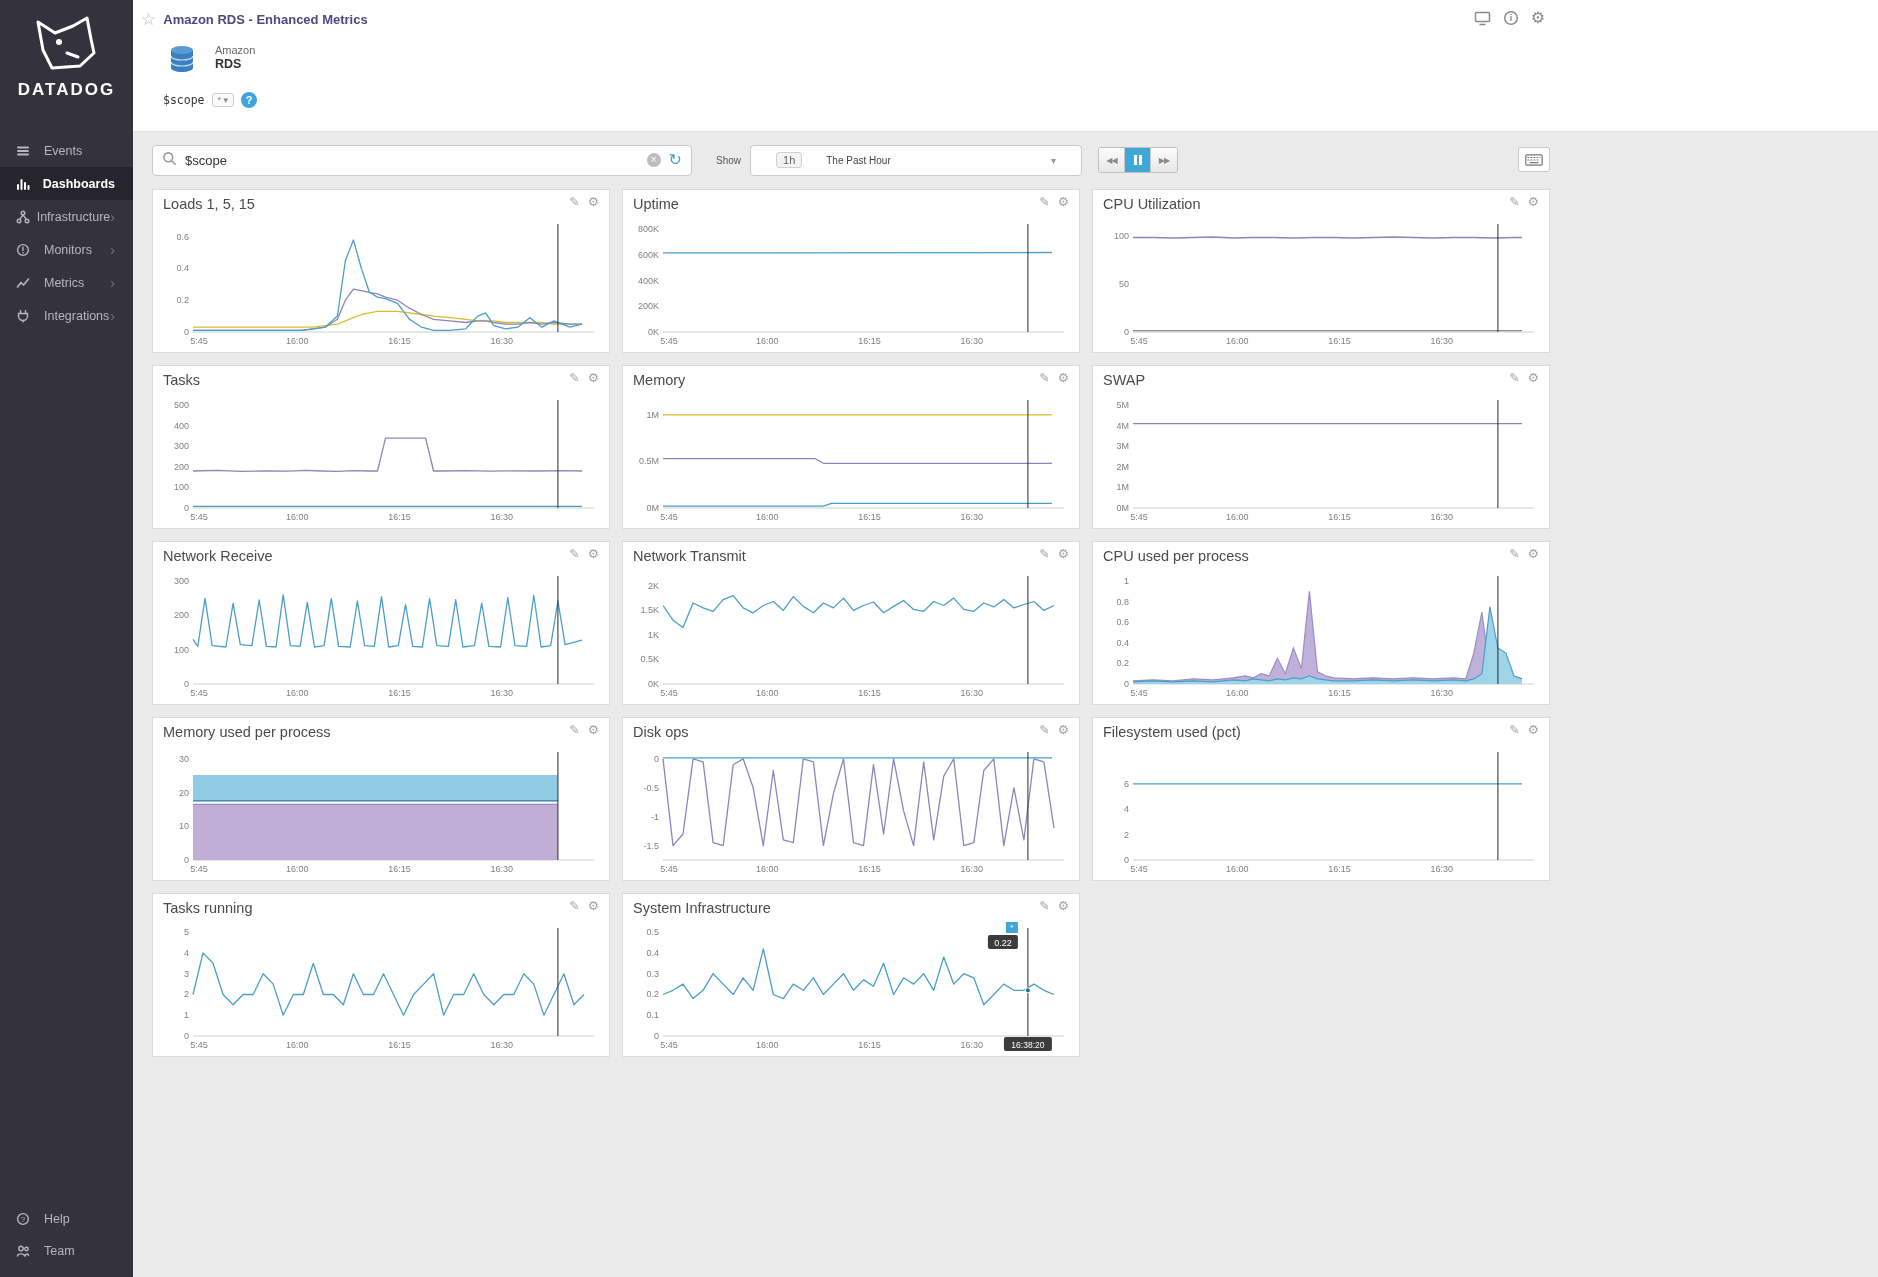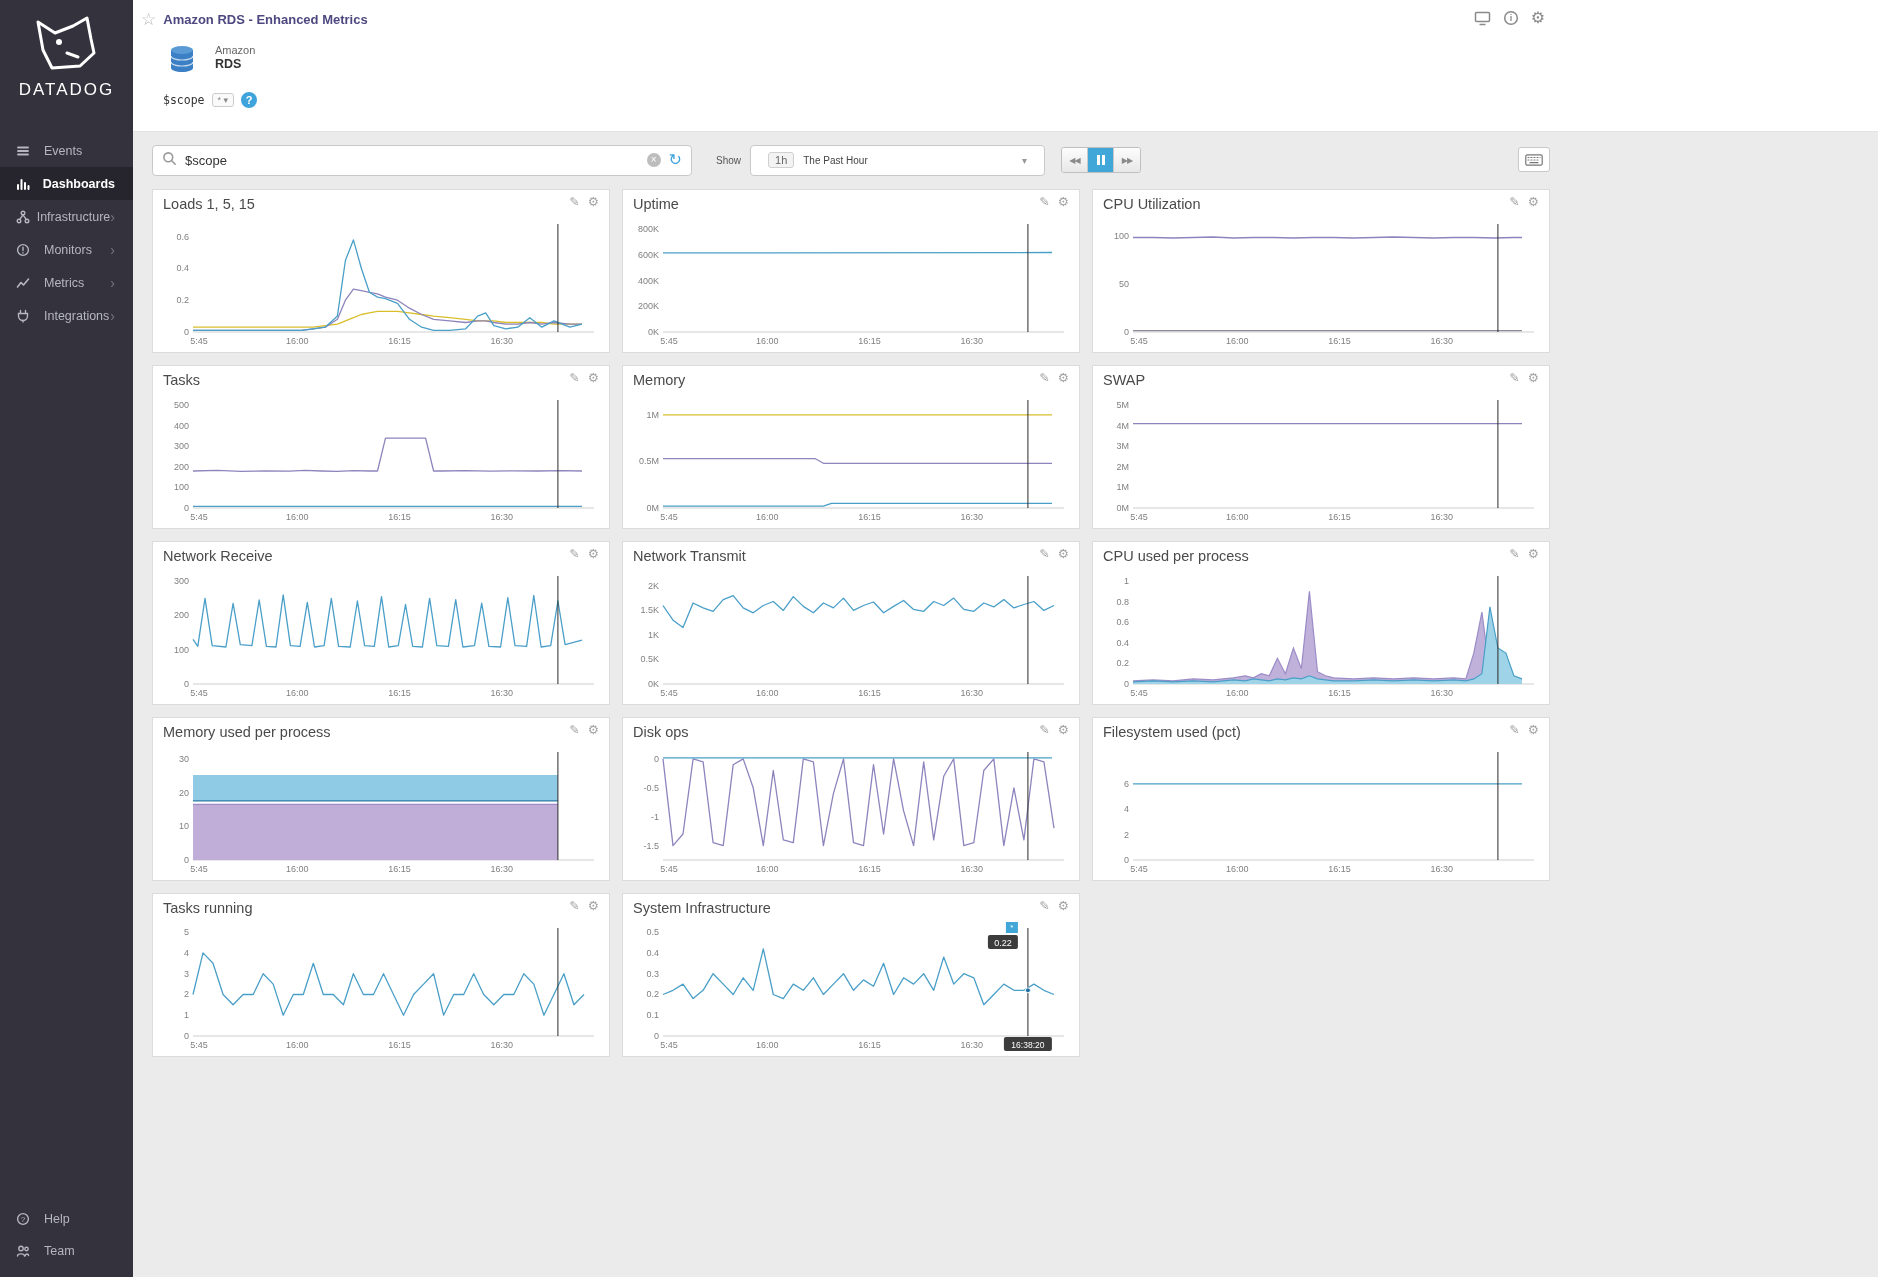--- a/index.html
+++ b/index.html
@@ -2,21 +2,21 @@
 <html><head>
 <meta charset="utf-8">
 <style>
   *{box-sizing:border-box;margin:0;padding:0}
   html,body{width:1878px;height:1277px}
   body{font-family:"Liberation Sans",sans-serif;background:#ebebeb;position:relative;overflow:hidden}
 
   
   .sidebar{position:absolute;left:0;top:0;bottom:0;width:133px;background:#34333d;z-index:5}
   .logo{padding:12px 0 4px;text-align:center;color:#fff}
-  .logo-text{color:#fff;font-weight:normal;font-size:17px;letter-spacing:2px;margin-top:2px}
+  .logo-text{color:#fff;font-weight:bold;font-size:17px;letter-spacing:2px;margin-top:2px}
   .nav{margin-top:30px}
   .nav-item{display:flex;align-items:center;height:33px;padding:0 18px 0 16px;font-size:12.5px;color:#b6b6be;cursor:pointer}
   .nav-item.active{background:#26252d;color:#fff;font-weight:bold}
   .nav-icon{width:22px;margin-right:6px;display:flex;align-items:center;color:#b6b6be}
   .nav-item.active .nav-icon{color:#fff}
   .chev{margin-left:auto;color:#77767f;font-size:14px;line-height:1}
   .sidebar-footer{position:absolute;bottom:10px;left:0;right:0}
   .sidebar-footer .nav-item{height:32px}
 
   
@@ -37,21 +37,21 @@
   .help-bubble{width:16px;height:16px;border-radius:50%;background:#3fa3dc;color:#fff;font-size:11px;font-weight:bold;text-align:center;line-height:16px;cursor:pointer}
 
   
   .content{padding:12px 0 0 19px;width:1430px}
   .toolbar{display:flex;align-items:center;height:32px;margin-bottom:13px;position:relative;width:1398px}
   .searchbox{width:540px;height:31px;background:#fff;border:1px solid #c9c9c9;border-radius:4px;display:flex;align-items:center;padding:0 9px;gap:8px}
   .search-input{flex:1;border:none;outline:none;font-size:13px;color:#333;background:transparent;font-family:"Liberation Sans",sans-serif}
   .clear-icon{width:14px;height:14px;border-radius:50%;background:#bdbdbd;color:#fff;font-size:10px;line-height:14px;text-align:center;cursor:pointer}
   .refresh-icon{color:#3fa3dc;font-size:16px;cursor:pointer;line-height:1}
   .show-label{margin-left:24px;font-size:10px;color:#555;margin-right:9px}
-  .rangebox{width:295px;height:31px;background:#fff;border:1px solid #c9c9c9;border-radius:4px;display:flex;align-items:center;padding:0 17px;gap:9px;cursor:pointer}
+  .rangebox{width:332px;height:31px;background:#fff;border:1px solid #c9c9c9;border-radius:4px;display:flex;align-items:center;padding:0 25px;gap:24px;cursor:pointer}
   .range-badge{border:1px solid #d0d0d0;background:#f3f3f3;border-radius:3px;font-size:11px;color:#666;padding:1px 6px}
   .range-label{flex:1;font-size:10px;color:#444}
   .range-caret{color:#999;font-size:10px}
   .playback{display:flex;margin-left:16px;border:1px solid #bfbfbf;border-radius:3px;overflow:hidden}
   .pb-btn{width:26px;height:24px;background:linear-gradient(#fdfdfd,#e7e7e7);display:flex;align-items:center;justify-content:center;color:#8a8a8a;font-size:8px;letter-spacing:-1px;border-right:1px solid #c9c9c9;cursor:pointer}
   .pb-btn:last-child{border-right:none}
   .pb-btn.active{background:#41a7d9;color:#fff}
   .pause-bars{display:flex;gap:2px}
   .pause-bars i{display:block;width:3px;height:10px;background:#fff}
   .kb-btn{position:absolute;right:0;top:3px;border:1px solid #c9c9c9;border-radius:3px;background:#fff;width:32px;height:25px;display:flex;align-items:center;justify-content:center;color:#777;cursor:pointer}

